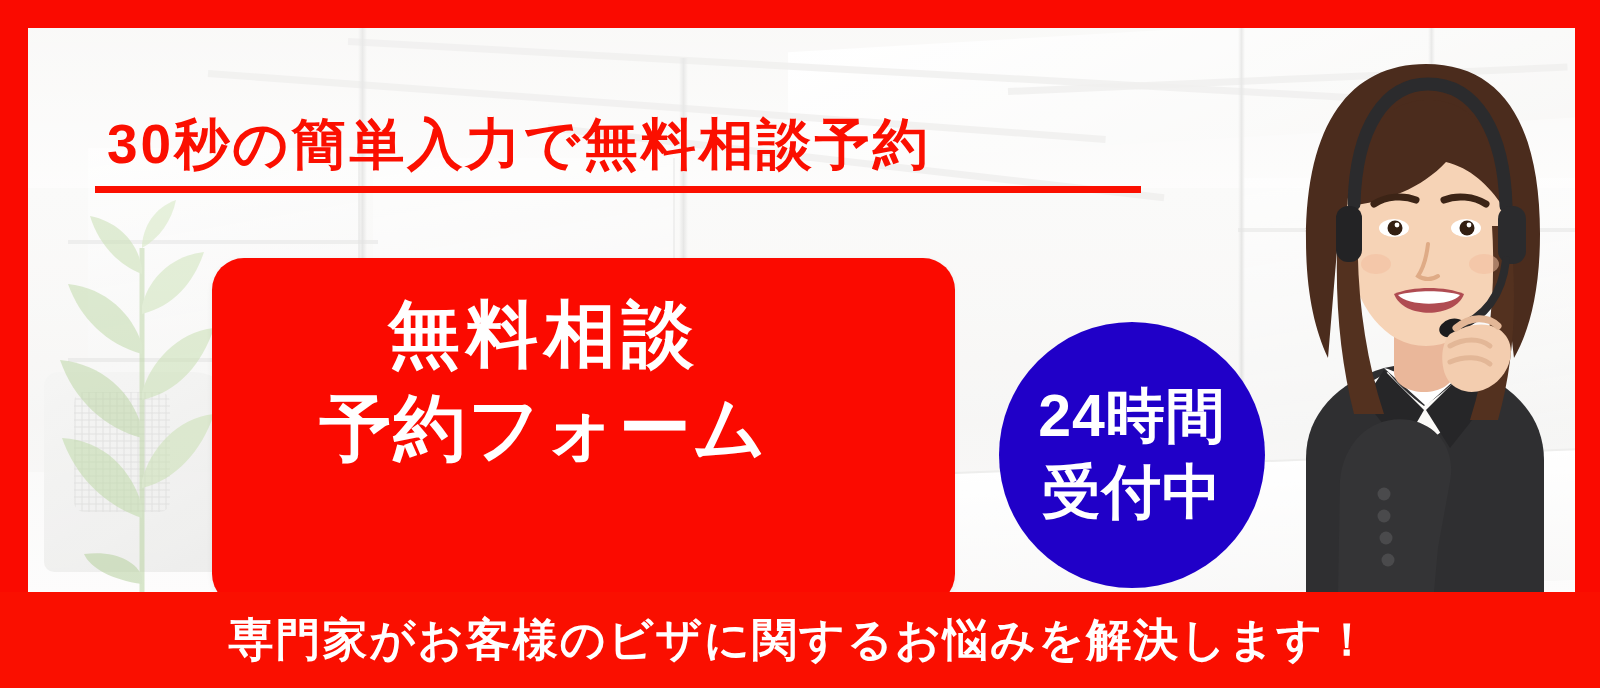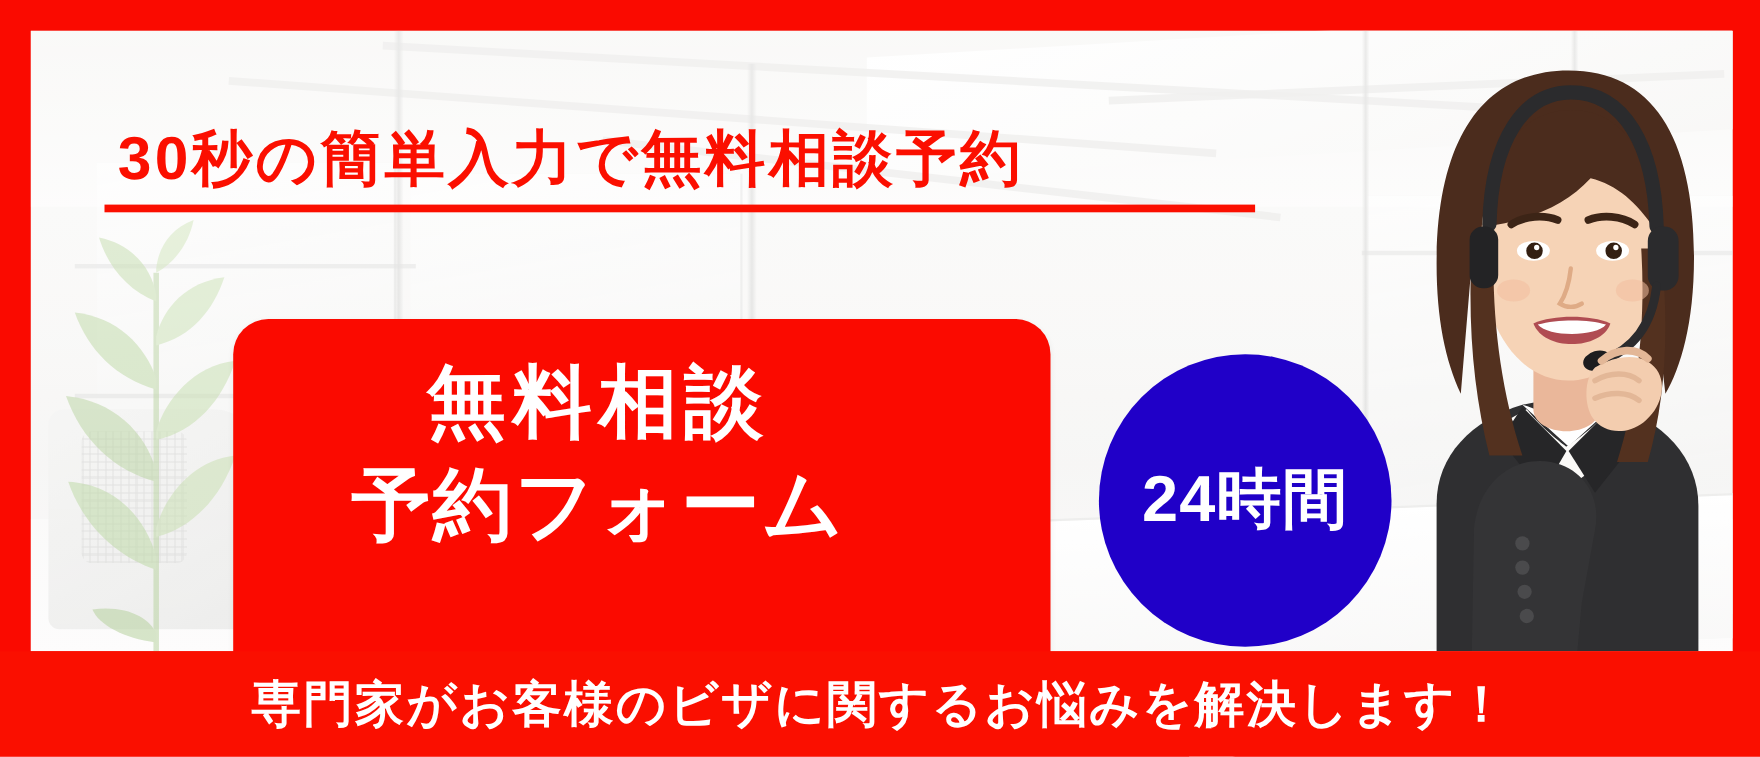--- a/index.html
+++ b/index.html
@@ -166,21 +166,20 @@
   .cta-button {
     position: absolute;
     left: 212px;
     top: 258px;
     width: 743px;
     height: 348px;
     background: #fb0a00;
     border-radius: 32px;
     cursor: pointer;
     box-shadow: 0 2px 6px rgba(0,0,0,.06);
-    margin-top: 32px;
   }
   .cta-lines {
     position: absolute;
     left: 52px;
     top: 30px;
     width: 560px;
     text-align: center;
   }
   .cta-line {
     color: #ffffff;
@@ -367,19 +366,20 @@
   <div class="cta-button">
     <div class="cta-lines">
       <div class="cta-line line1">無料相談</div>
       <div class="cta-line line2">予約フォーム</div>
     </div>
     <div class="cta-arrow"></div>
   </div>
 
   <div class="badge">
     <div class="badge-line">24時間</div>
+    <div class="badge-line">受付中</div>
   </div>
 
   <div class="tagline-band">
     <p class="tagline">専門家がお客様のビザに関するお悩みを解決します！</p>
   </div>
 
 </div>
 
 </body></html>

